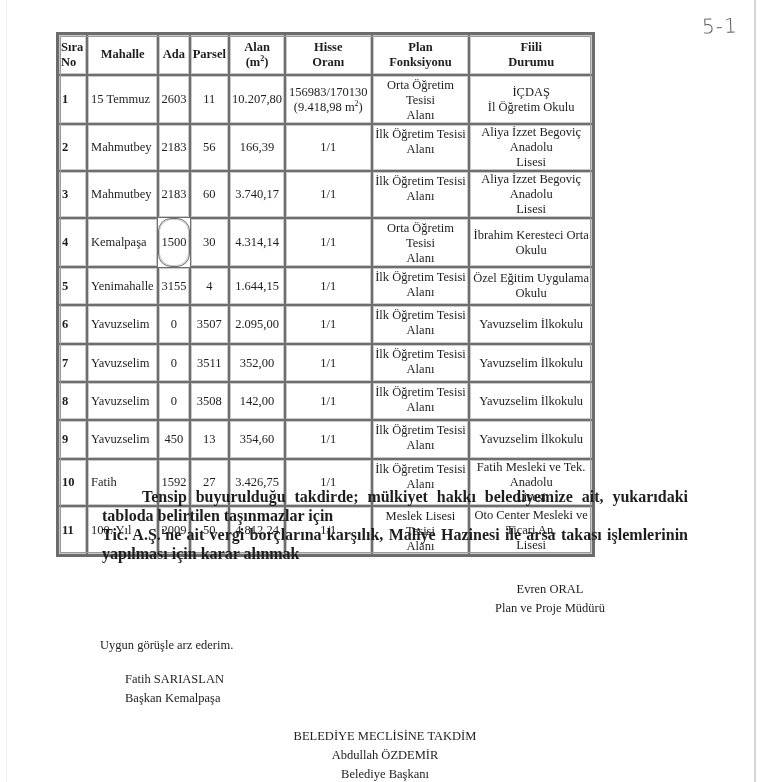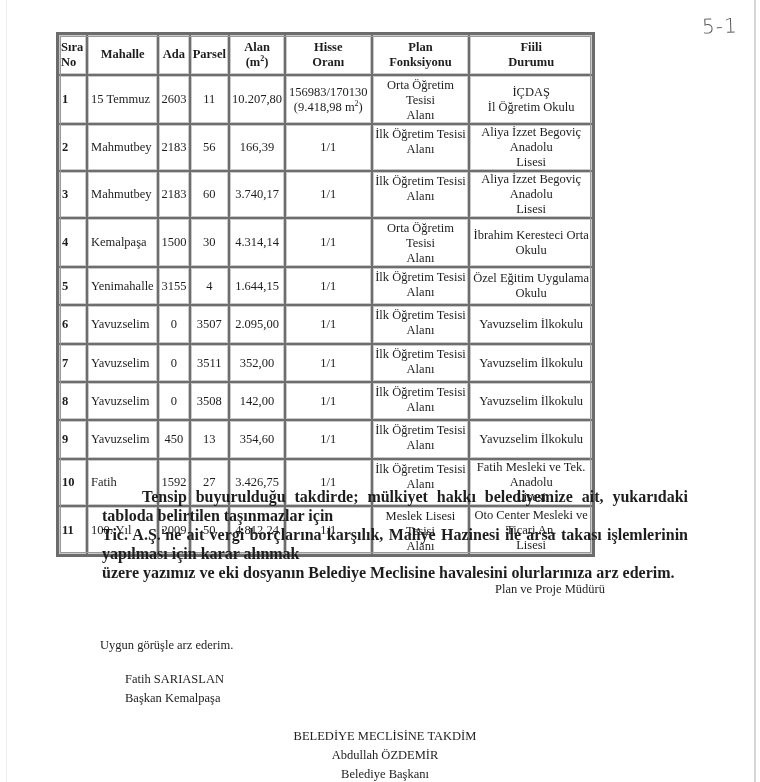--- a/index.html
+++ b/index.html
@@ -111,21 +111,21 @@
         <td style="height: 35px;">2183</td>
         <td style="height: 35px;">60</td>
         <td style="height: 35px;">3.740,17</td>
         <td style="height: 35px;"><span>1/1</span></td>
         <td class="plan-cell" style="height: 35px;"><span>İlk Öğretim Tesisi</span><br><span>Alanı</span></td>
         <td style="height: 35px;"><span>Aliya İzzet Begoviç Anadolu</span><br><span>Lisesi</span></td>
       </tr>
       <tr>
         <td class="no" style="height: 33px;">4</td>
         <td class="mah" style="height: 33px;">Kemalpaşa</td>
-        <td style="height: 33px;">1500</td>
+        <td style="height: 33px; border-radius: 13px;">1500</td>
         <td style="height: 33px;">30</td>
         <td style="height: 33px;">4.314,14</td>
         <td style="height: 33px;"><span>1/1</span></td>
         <td class="plan-cell" style="height: 33px;"><span>Orta Öğretim Tesisi</span><br><span>Alanı</span></td>
         <td style="height: 33px;"><span>İbrahim Keresteci Orta Okulu</span></td>
       </tr>
       <tr>
         <td class="no" style="height: 34px;">5</td>
         <td class="mah" style="height: 34px;">Yenimahalle</td>
         <td style="height: 34px;">3155</td>
@@ -194,24 +194,24 @@
         <td style="height: 34px;"><span>1/1</span></td>
         <td class="plan-cell" style="height: 34px;"><span>Meslek Lisesi Tesisi</span><br><span>Alanı</span></td>
         <td style="height: 34px;"><span>Oto Center Mesleki ve Ticari An.</span><br><span>Lisesi</span></td>
       </tr>
     </tbody>
 </table>
 
 <div class="para">
   <span class="para-line">Tensip buyurulduğu takdirde; mülkiyet hakkı belediyemize ait, yukarıdaki tabloda belirtilen taşınmazlar için</span>
   <span class="para-line" style="text-indent:0">Tic. A.Ş.'ne ait vergi borçlarına karşılık, Maliye Hazinesi ile arsa takası işlemlerinin yapılması için karar alınmak</span>
-  <span class="para-line" style="text-indent:0;text-align:left">üzere yazımız ve eki dosyanın Belediye Meclisine havalesini olurlarınıza arz ederim.</span>
 </div>
 
 <div class="sig" style="left:470px; top:580px; width:160px;">
+  <span>Evren ORAL</span>
   <span>Plan ve Proje Müdürü</span>
 </div>
 
 <div class="left-text" style="left:100px; top:636px;">
   <span>Uygun görüşle arz ederim.</span>
 </div>
 
 <div class="left-text" style="left:125px; top:670px;">
   <span>Fatih SARIASLAN</span>
   <span>Başkan Kemalpaşa</span>

